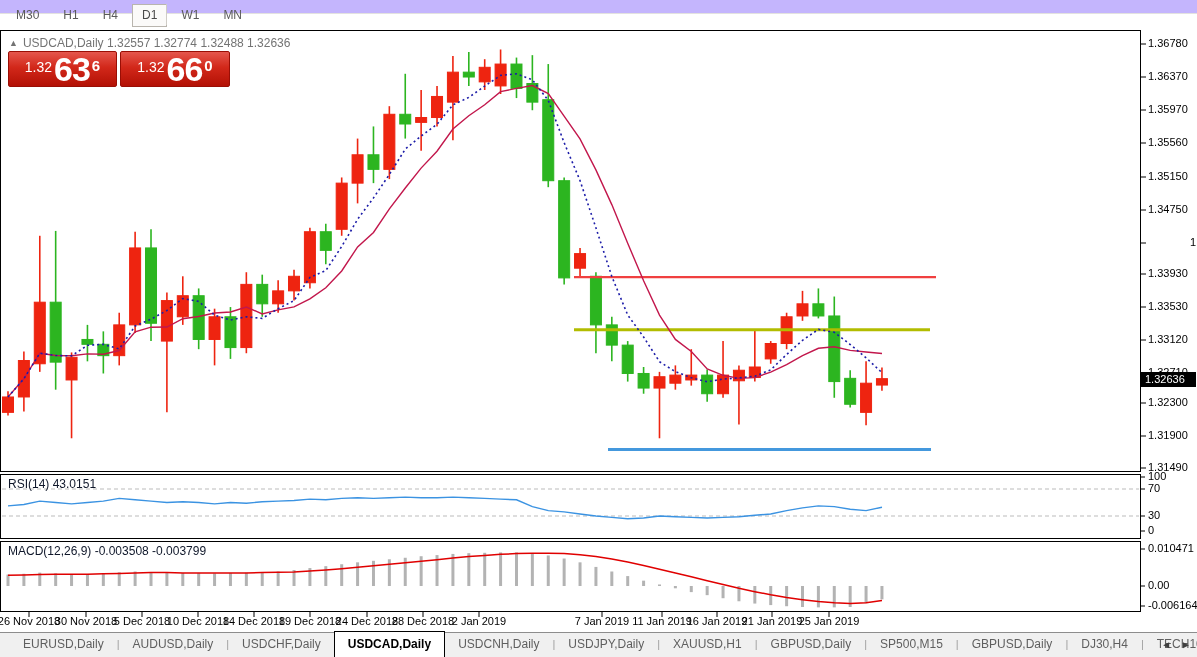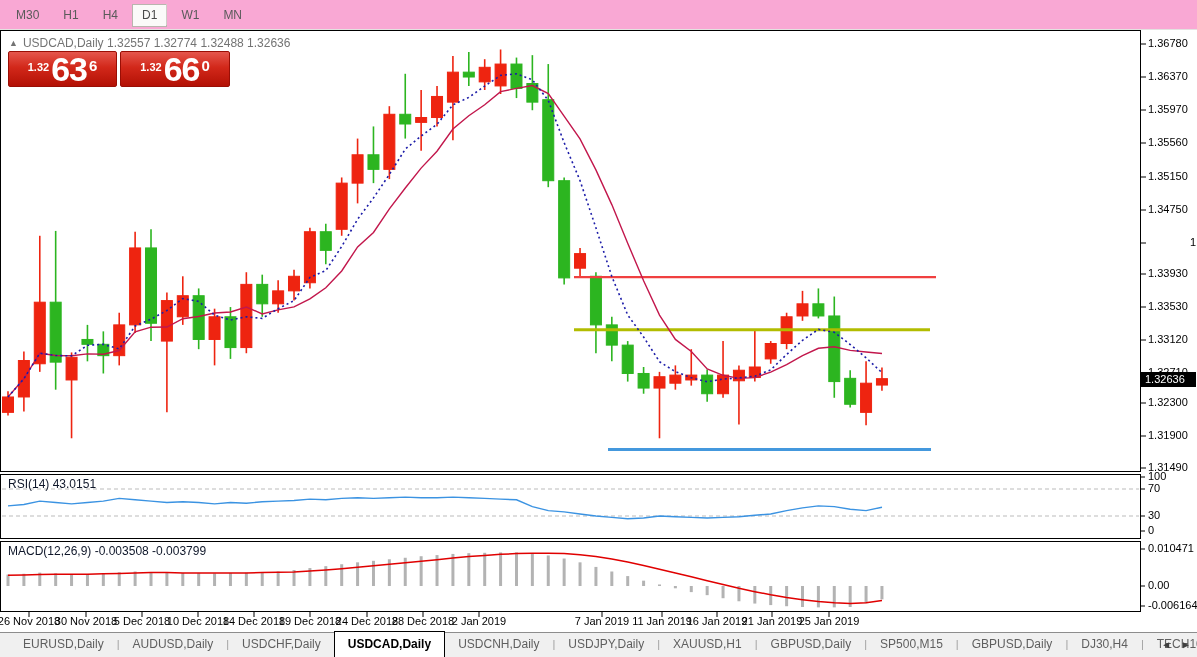--- a/index.html
+++ b/index.html
@@ -1,20 +1,20 @@
 <!DOCTYPE html>
 <html><head>
 <meta charset="utf-8">
 <style>
   html,body{margin:0;padding:0;background:#ffffff;}
   *{box-sizing:border-box;}
   .stage{position:relative;width:1197px;height:657px;overflow:hidden;background:#fff;
          font-family:"Liberation Sans","DejaVu Sans",sans-serif;-webkit-font-smoothing:none;}
   
-  .toolbar{position:absolute;left:0;top:0;width:1197px;height:30px;background:#f9a8d4;border-bottom:1px solid #e3e2e0;}
+  .toolbar{position:absolute;left:0;top:0;width:1197px;height:14px;background:#c4b5fd;border-bottom:1px solid #e3e2e0;}
   .tfbtn{display:inline-block;margin:4px 2px 0 2px;padding:3px 9px 4px 9px;font-size:12px;color:#5a5a5a;
          border:1px solid transparent;cursor:default;}
   .tfbtn:first-child{margin-left:6px;}
   .tfbtn.active{background:#fbfaf9;border:1px solid #b9b5ae;color:#4a4a4a;}
   .tbsep{position:absolute;left:166px;top:4px;width:1px;height:21px;background:#cfccc6;}
   
   .pane{position:absolute;left:0;width:1141px;background:#fff;border:1px solid #000;}
   .pane.main{top:30px;height:442px;}
   .pane.rsi{top:474px;height:65px;}
   .pane.macd{top:541px;height:71px;}
@@ -32,21 +32,21 @@
   .buybtn{width:61px;margin-left:7px;}
   .spin{display:flex;margin-left:4px;}
   .spinbtn{width:17px;background:linear-gradient(#fdfdfe,#dcdfe6);border:1px solid #98a0ac;color:#3c5a8c;
            font-size:8px;text-align:center;line-height:23px;}
   .lot{width:70px;border:1px solid #98a0ac;border-left:none;border-right:none;font-size:13px;text-align:right;
        padding-right:6px;font-family:"Liberation Sans",sans-serif;outline:none;}
   .prow{display:flex;margin-top:2px;height:36px;}
   .pricebox{display:flex;align-items:flex-end;justify-content:center;border-radius:2px;padding-bottom:2px;}
   .pb-sell{width:109px;}
   .pb-buy{width:110px;margin-left:3px;}
-  .bp-small{font-size:11px;font-weight:700;color:#fff;margin:0 2px 5px 0;}
+  .bp-small{font-size:14px;font-weight:400;color:#fff;margin:0 2px 5px 0;}
   .bp-big{font-size:34px;font-weight:700;color:#fff;line-height:0.82;letter-spacing:-1px;}
   .bp-sup{font-size:15px;font-weight:700;color:#fff;align-self:flex-start;margin:2px 0 0 2px;}
   
   .axlabel{position:absolute;left:1148px;font-size:11px;color:#000;z-index:4;white-space:nowrap;}
   .datelabel{position:absolute;top:615px;font-size:11px;color:#000;z-index:4;transform:translateX(-50%);white-space:nowrap;}
   .pricetag{position:absolute;left:1141px;top:372px;width:55px;height:15px;background:#000;color:#fff;
             font-size:11px;line-height:15px;padding-left:4px;z-index:5;}
   .indlabel{position:absolute;font-size:12px;color:#0f172a;z-index:4;}
   
   .tabbar{position:absolute;left:0;top:632px;width:1197px;height:25px;background:#f0f0f0;

